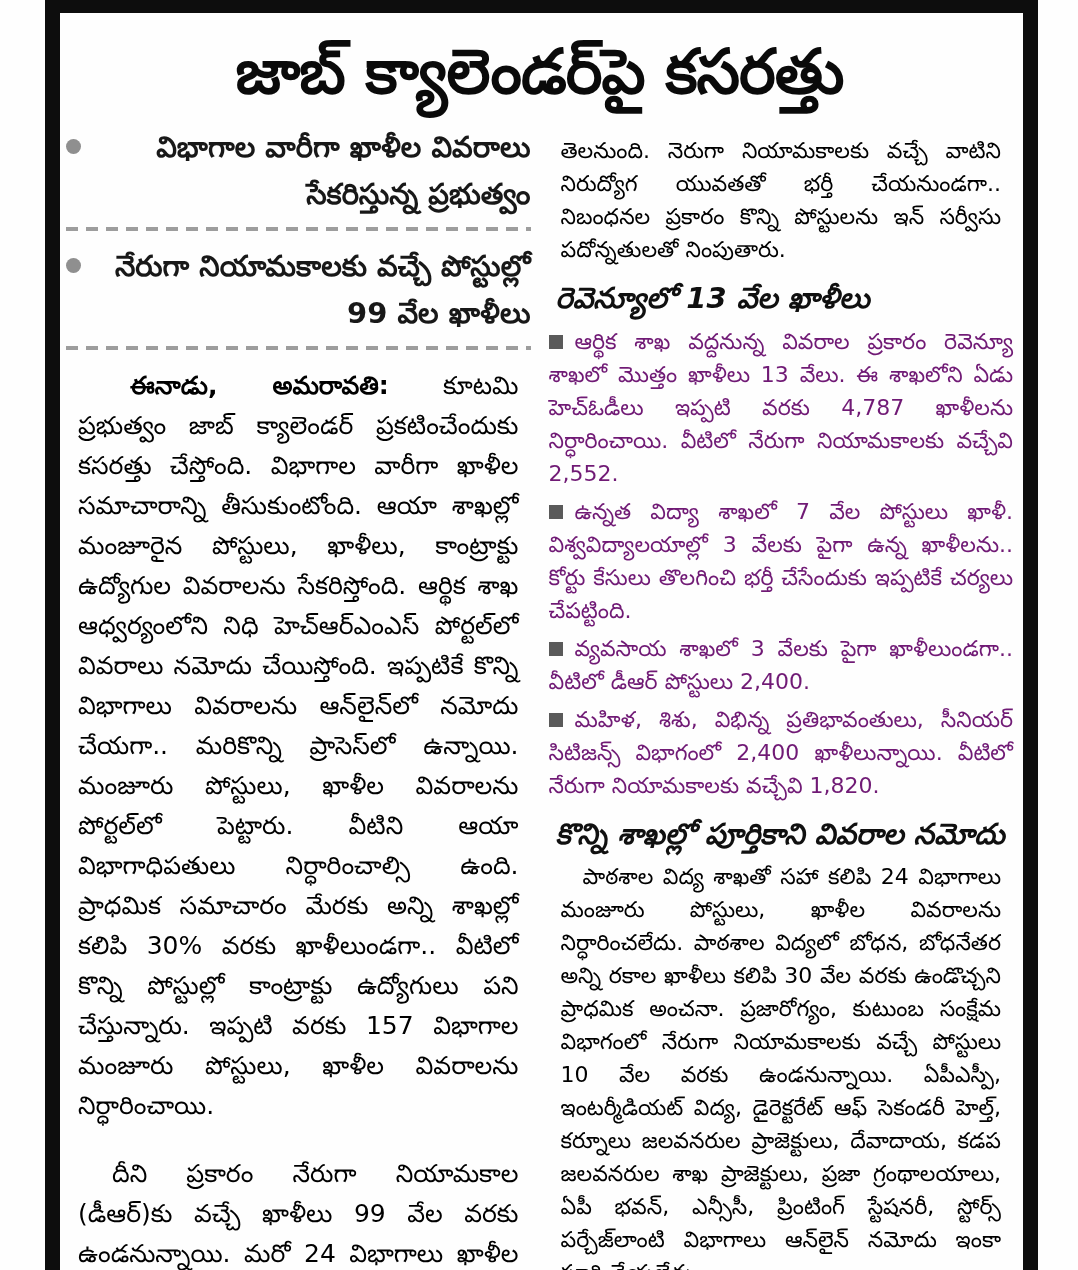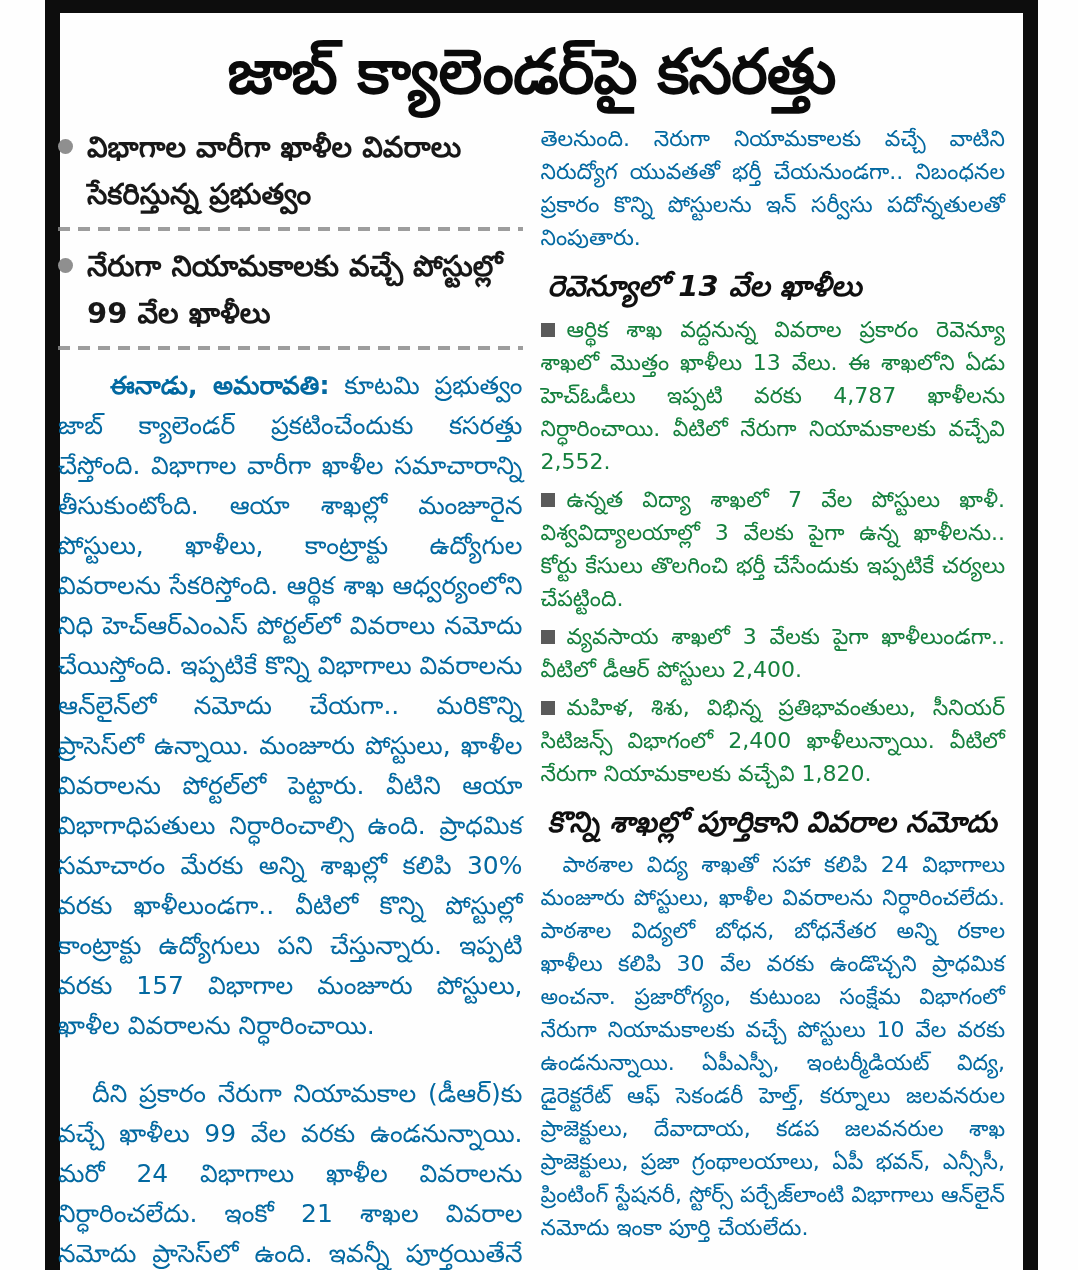--- a/index.html
+++ b/index.html
@@ -27,21 +27,21 @@
     width: 15px; height: 1270px;
     background: #0d0d0d;
   }
   .frame-right {
     position: absolute; top: 0; left: 1023px;
     width: 15px; height: 1270px;
     background: #0d0d0d;
   }
   .content {
     position: absolute;
-    left: 52px; top: 13px;
+    left: 60px; top: 13px;
     width: 963px; height: 1257px;
     box-sizing: border-box;
     padding: 18px 10px 0 6px;
     overflow: hidden;
   }
   .headline {
     margin: 6px 0 16px;
     text-align: center;
     font-size: 62px;
     line-height: 1.12;
@@ -71,54 +71,55 @@
     width: 15px; height: 15px;
     border-radius: 50%;
     background: #8f8f8f;
     margin-top: 15px;
   }
   .hl-text {
     font-size: 29px;
     font-weight: bold;
     line-height: 1.6;
     color: #181818;
+    text-align: right;
   }
   .dashes {
     height: 4px;
     margin: 10px 0 12px;
     background: repeating-linear-gradient(90deg, #8c8c8c 0 12px, transparent 12px 20px);
     opacity: 0.85;
   }
   .body {
     font-size: 25px;
     line-height: 1.6;
     text-align: justify;
-    margin: 0;
-    color: #0369a1;
+    margin: 12px;
+    color: #000000;
   }
   .p1 { text-indent: 52px; margin-top: 16px; }
   .p2 { text-indent: 34px; margin-top: 28px; }
   .dateline { font-weight: bold; }
 
   
   .rc .body { font-size: 22px; line-height: 1.5; }
   .subhead {
     font-size: 29px;
     font-weight: bold;
     font-style: italic;
     color: #101010;
     margin: 14px 7px 8px;
     line-height: 1.25;
   }
   .v-item {
     font-size: 22px;
     line-height: 1.5;
     text-align: justify;
     margin: 0 0 5px;
-    color: #15803d;
+    color: #701a75;
   }
   .sq {
     display: inline-block;
     width: 14px; height: 14px;
     background: #5a5a5a;
     margin-right: 12px;
     vertical-align: baseline;
   }
   .closing { text-indent: 22px; margin-top: 4px; }
 </style>

